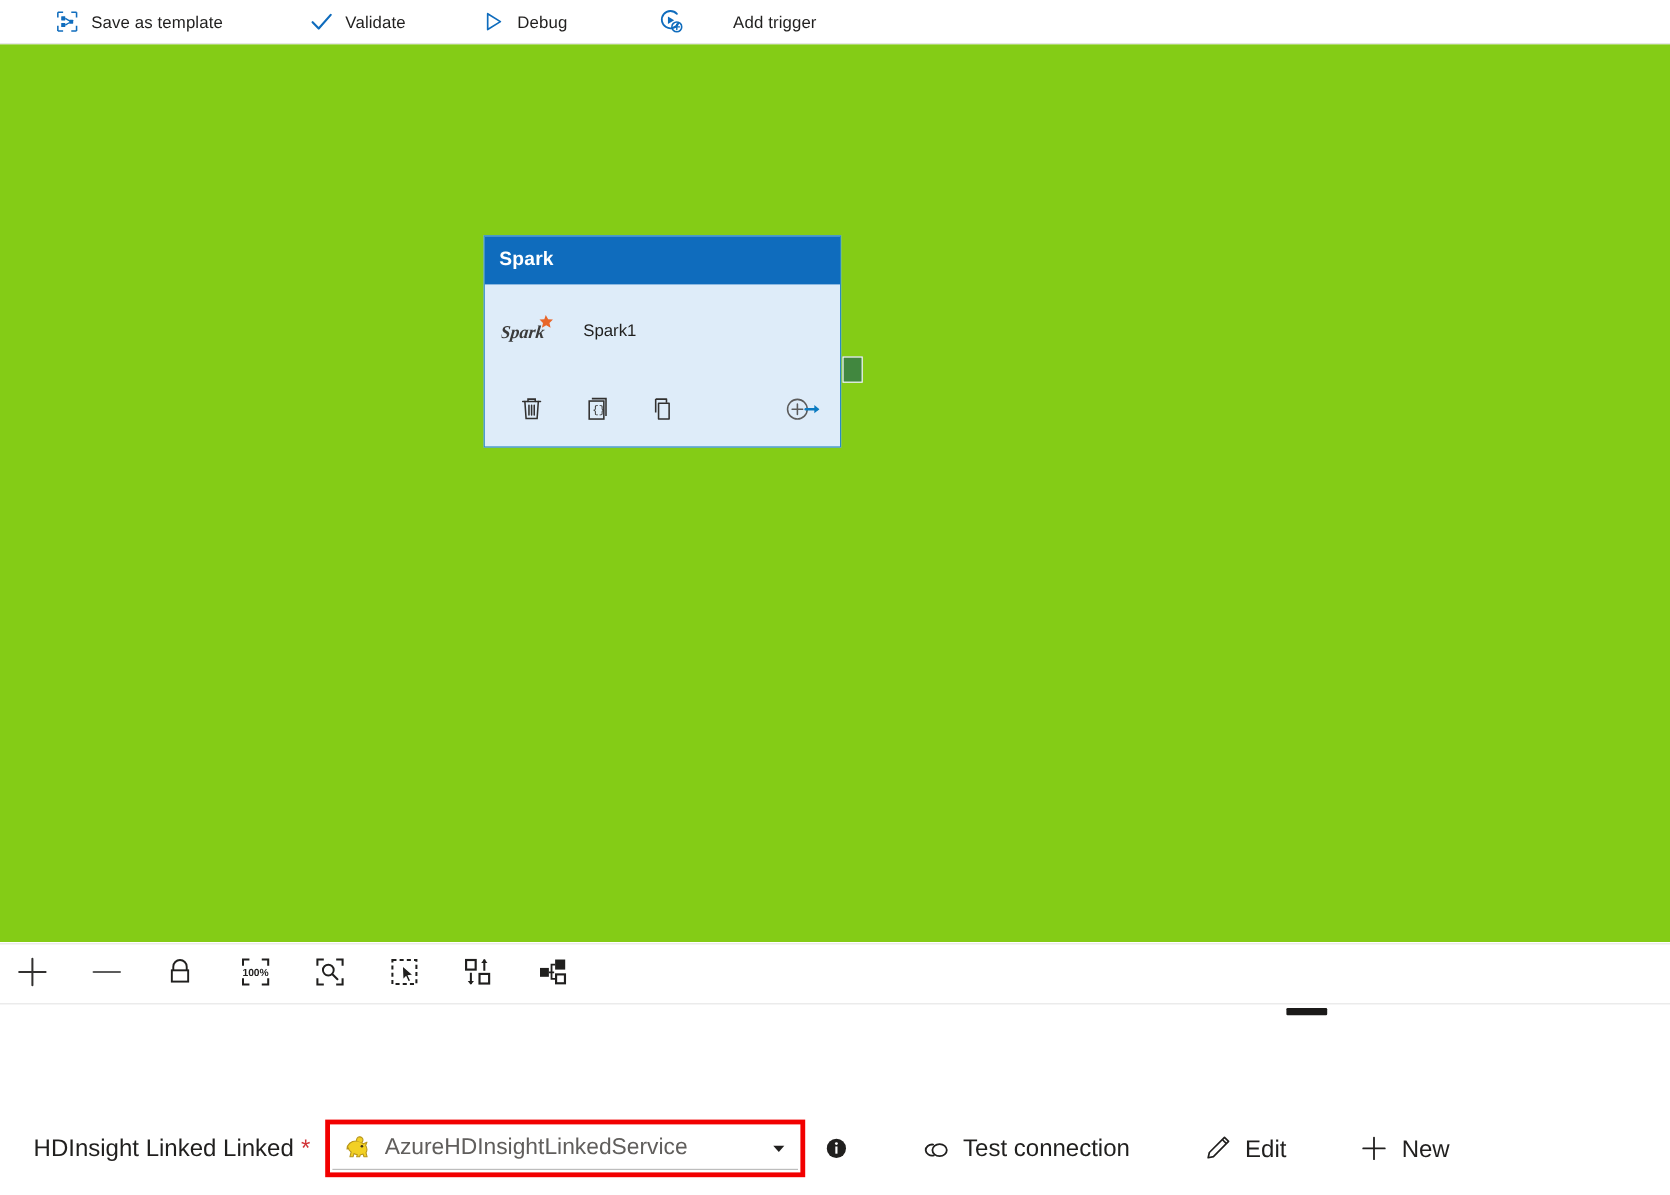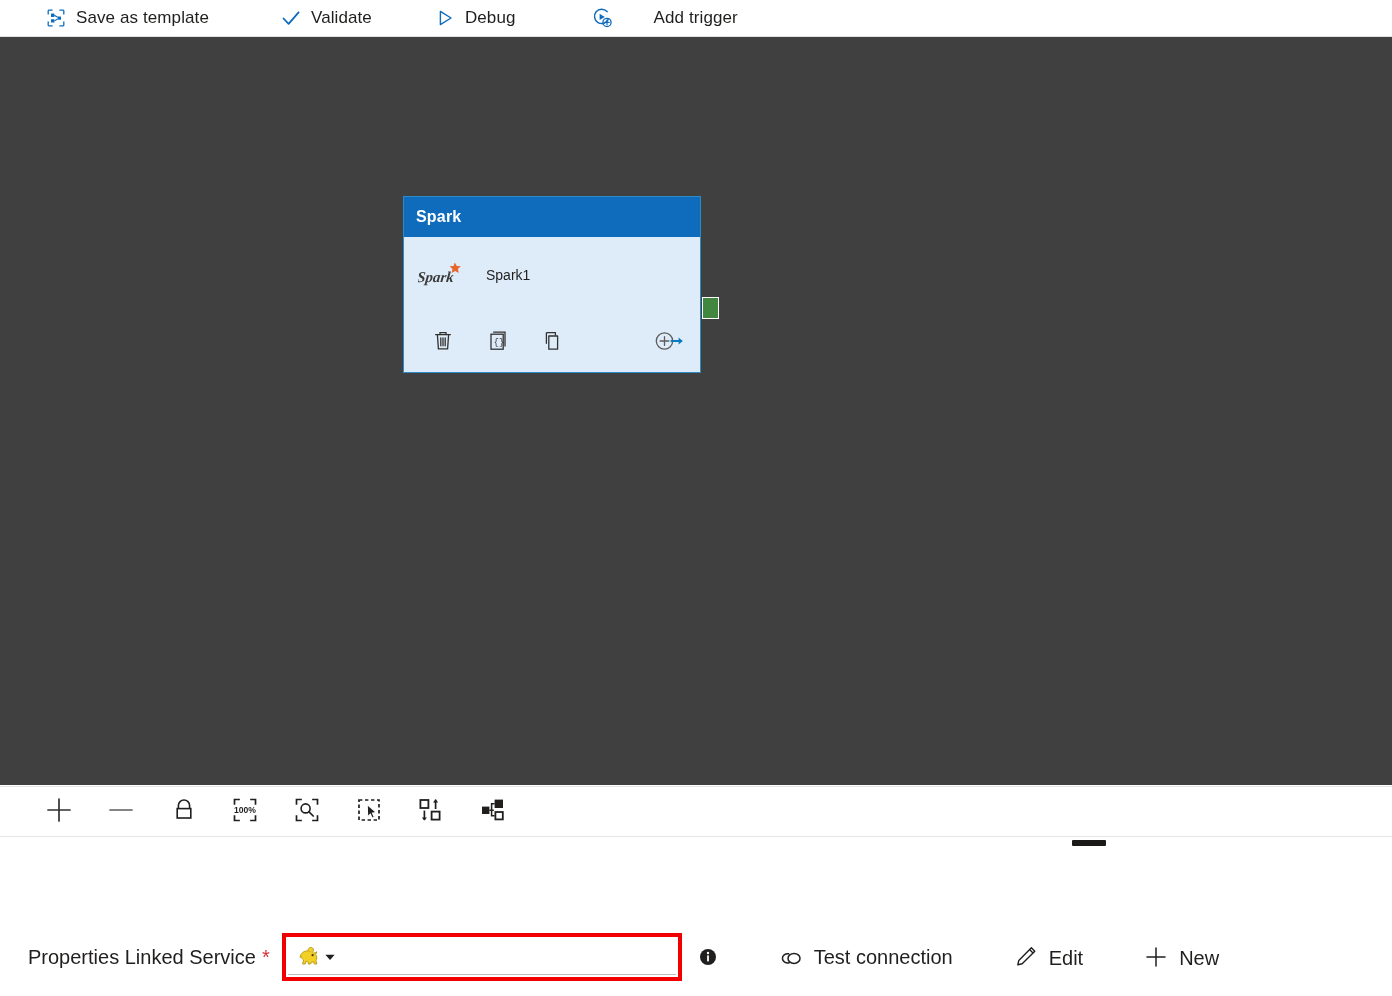--- a/index.html
+++ b/index.html
@@ -36,34 +36,34 @@
   }
   .tb-icon {
     display: inline-flex;
     align-items: center;
     justify-content: center;
     width: 22px;
     height: 22px;
     flex: 0 0 auto;
   }
   .tb-label {
-    font-size: 17px;
+    font-size: 14px;
     color: #201f1e;
     margin-left: 9px;
     white-space: nowrap;
     letter-spacing: 0.1px;
   }
 
   
   #canvas {
     position: absolute;
     left: 0; top: 37px;
     width: 1392px;
     height: 748px;
-    background: #404040;
+    background: #84cc16;
     overflow: hidden;
   }
 
   #activity-node {
     position: absolute;
     left: 403px;
     top: 159px;
     width: 298px;
     height: 177px;
     background: #deecf9;
@@ -156,21 +156,21 @@
     background: #ffffff;
     border-top: 1px solid #e6e6e6;
     display: flex;
     align-items: center;
   }
   .cc-btn {
     width: 62px;
     height: 50px;
     display: inline-flex;
     align-items: center;
-    justify-content: flex-end;
+    justify-content: flex-start;
     cursor: pointer;
   }
 
   
   #props-pane {
     position: absolute;
     left: 0; top: 836px;
     width: 1392px;
     height: 160px;
     background: #ffffff;
@@ -501,32 +501,33 @@
   </div>
 </div>
 
 <div id="props-pane">
 
   <div id="pane-drag-handle"></div>
 
 
   <div id="prop-row">
 
-    <span id="prop-label">Properties Linked Service</span>
+    <span id="prop-label">HDInsight Linked Linked</span>
     <span id="prop-required">*</span>
 
     <div id="dropdown-highlight">
       <div id="linked-service-dropdown">
         <span style="display:inline-flex;align-items:center;">
           <svg width="26" height="24" viewBox="0 0 26 24">
             <path d="M4.2 12.6c0-4.0 3.4-6.8 7.6-6.8 2.4 0 4.6 0.9 6.0 2.4l3.0-1.4-1.1 2.8c0.7 1.0 1.1 2.1 1.1 3.3 0 1.0-0.3 1.9-0.8 2.7l0.9 3.4h-2.6l-0.7-2.3c-0.7 0.3-1.5 0.5-2.3 0.6l-0.6 1.7h-2.5l0.5-1.8c-1.0-0.2-1.9-0.5-2.7-1.0l-0.8 2.8H6.6l1.0-4.0c-1.3-0.9-2.2-2.1-2.4-3.5z" fill="#f2d024" stroke="#b8951a" stroke-width="0.9" stroke-linejoin="round"></path>
             <circle cx="16.6" cy="10.2" r="1.1" fill="#3d3118"></circle>
             <path d="M12.2 5.8c-0.4-1.6 0.6-3.2 2.3-3.4 1.6-0.2 3.0 1.0 3.0 2.6 0 0.8-0.3 1.5-0.9 2.0" fill="#f2d024" stroke="#b8951a" stroke-width="0.9"></path>
           </svg>
         </span>
+        <span id="dropdown-value">AzureHDInsightLinkedService</span>
         <span style="display:inline-flex;align-items:center;">
           <svg width="16" height="16" viewBox="0 0 16 16">
             <path d="M3.4 5.8h9.2L8 11.0z" fill="#201f1e"></path>
           </svg>
         </span>
       </div>
     </div>
 
     <span id="info-icon">
       <svg width="20" height="20" viewBox="0 0 20 20">

